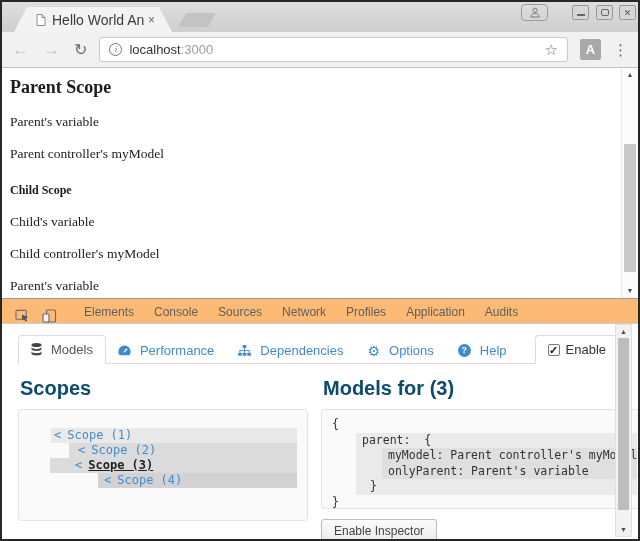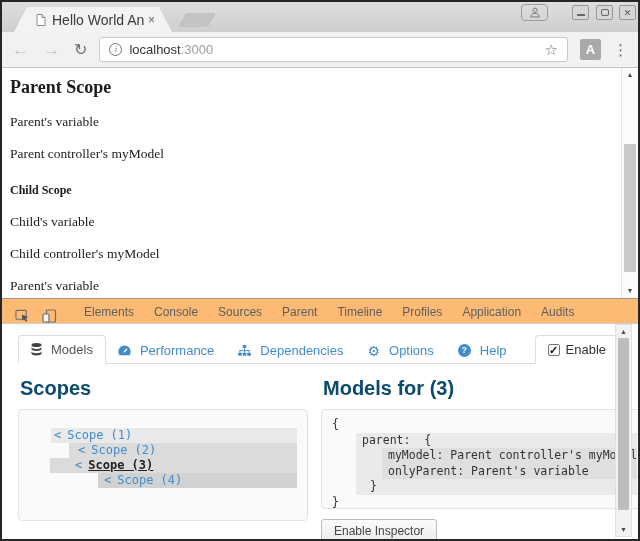--- a/index.html
+++ b/index.html
@@ -188,22 +188,21 @@
       <span class="dt-icon">
         <svg width="15" height="14" viewBox="0 0 15 14">
             <rect x="4.5" y="1" width="9" height="12" rx="1" fill="none" stroke="#6e6e6e" stroke-width="1.2"></rect>
             <rect x="1" y="5" width="6" height="8" rx="1" fill="#f3f3f3" stroke="#6e6e6e" stroke-width="1.2"></rect>
           </svg>
       </span>
       <span class="dt-sep"></span>
       <span class="dt-tab">Elements</span>
       <span class="dt-tab">Console</span>
       <span class="dt-tab">Sources</span>
-      <span class="dt-tab">Parent</span>
-      <span class="dt-tab">Timeline</span>
+      <span class="dt-tab">Network</span>
       <span class="dt-tab">Profiles</span>
       <span class="dt-tab">Application</span>
       <span class="dt-tab">Audits</span>
 
     </div>
 
     <div class="dt-body">
       <div class="nav-tabs">
         <span class="nav-tab active">
           <span>

